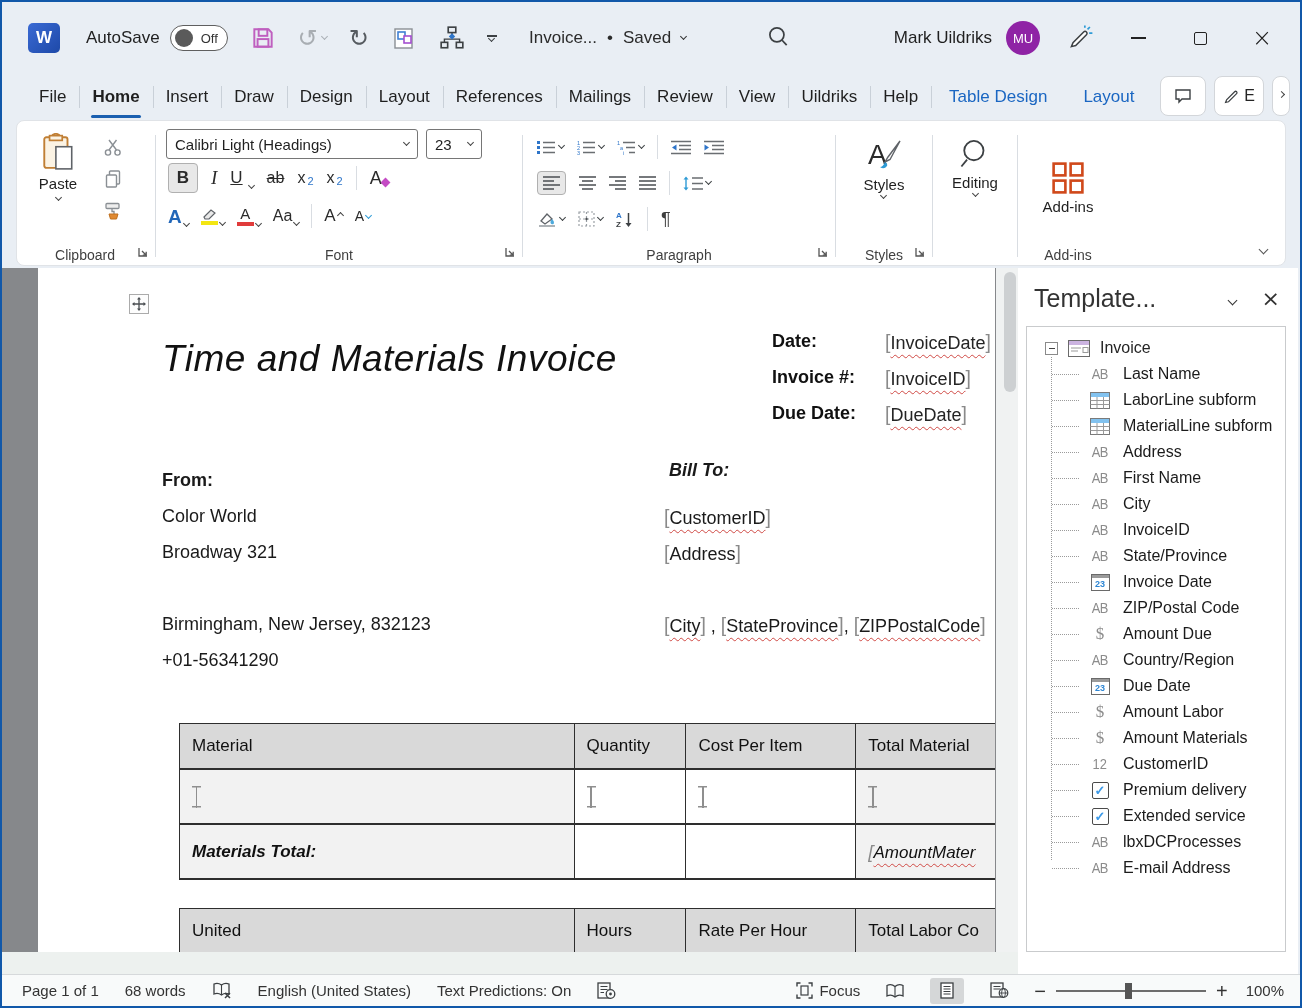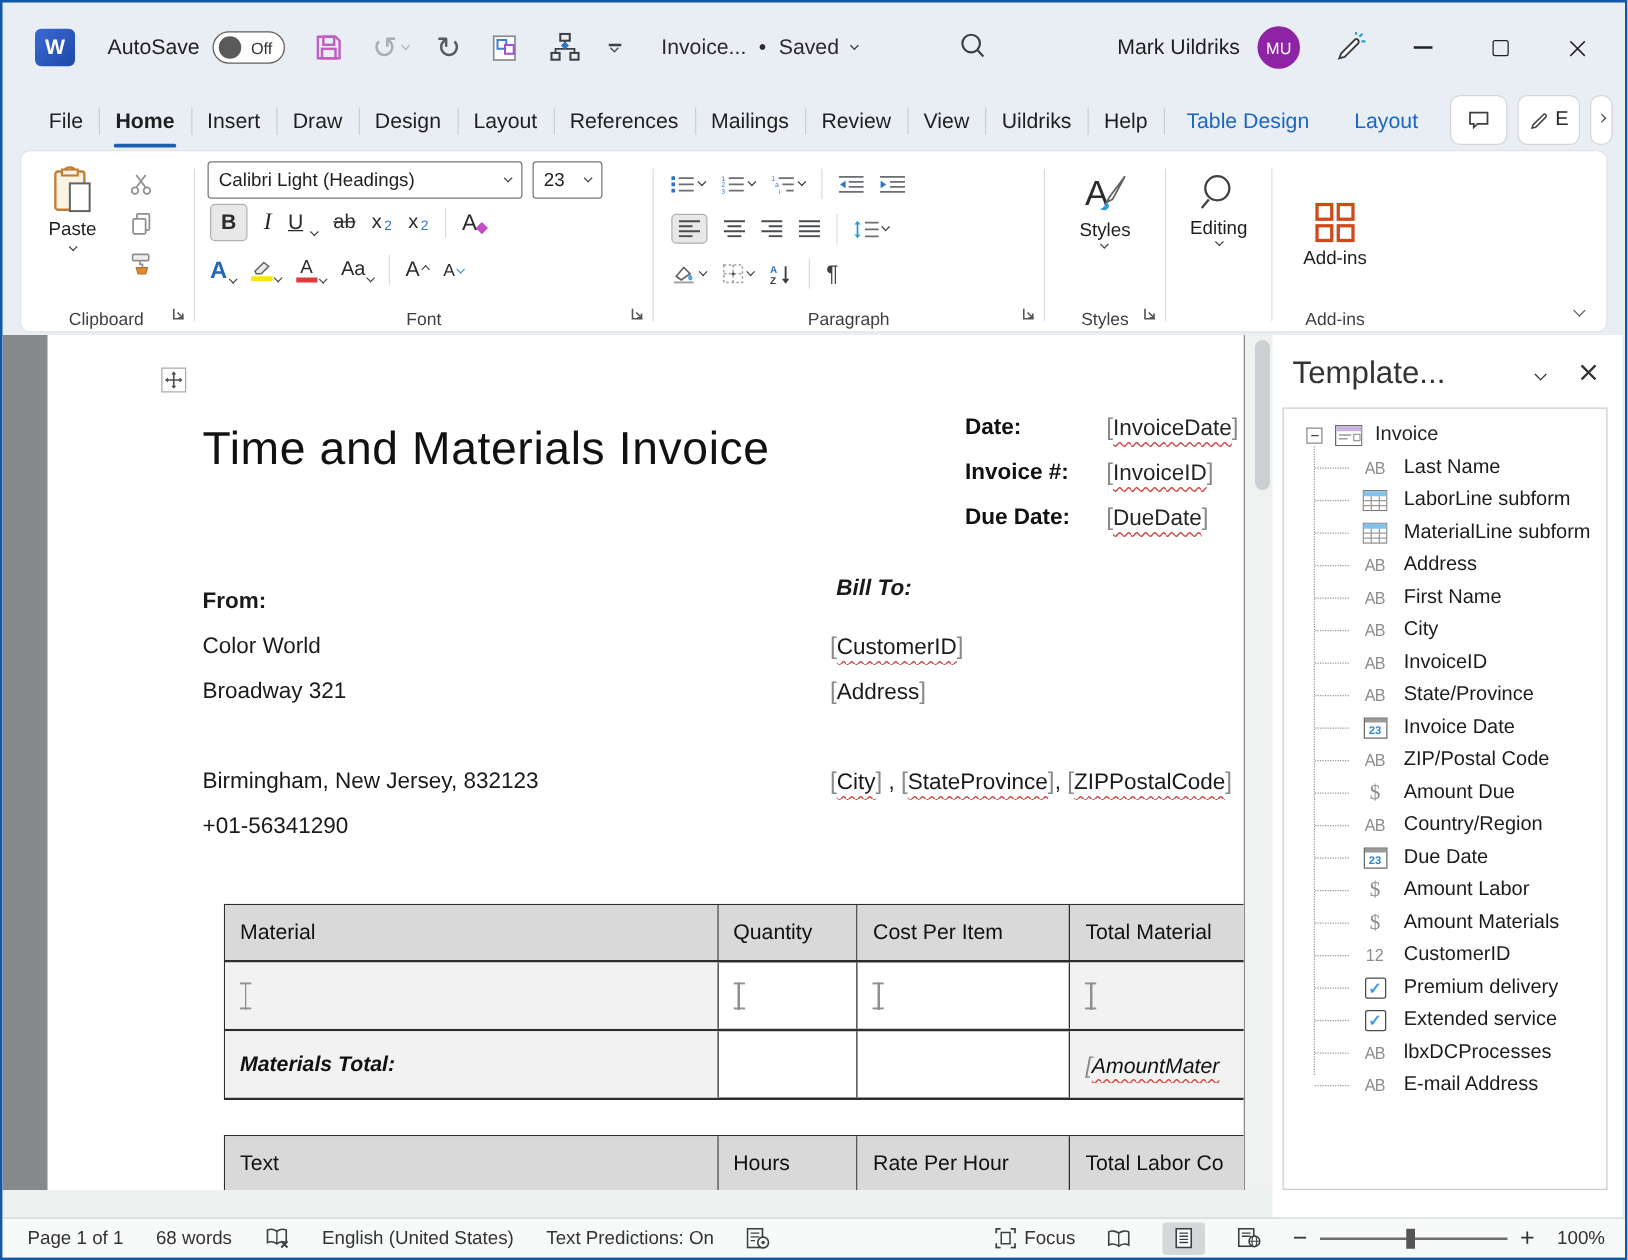--- a/index.html
+++ b/index.html
@@ -109,21 +109,21 @@
 
   
   .docarea { position:absolute; left:0px; top:266px; width:1022px; bottom:32px; background:#86888b; }
   .page { position:absolute; left:36px; top:0; width:957px; bottom:22px; background:#fff; overflow:hidden; }
   .vscroll { position:absolute; right:0; top:0; width:28px; bottom:22px; background:#f0f2f2; }
   .vscroll .thumb { position:absolute; left:8px; top:4px; width:12px; height:120px; border-radius:6px; background:#cdd0d2; }
   .hscroll { position:absolute; left:0; right:0; bottom:0; height:22px; background:#edf1ef; }
 
   .movehandle { position:absolute; left:91px; top:26px; width:20px; height:20px; background:#fdfdfd;
                 border:1px solid #ababab; display:flex; align-items:center; justify-content:center; }
-  .doc-title { position:absolute; left:124px; top:70px; font-size:37px; color:#111; letter-spacing:0.5px; }
+  .doc-title { position:absolute; left:124px; top:70px; font-size:37px; color:#111; letter-spacing:0.5px;font-style:italic; }
 
   .meta-row { position:absolute; left:734px; display:flex; font-size:18px; }
   .meta-row .lab { font-weight:bold; width:113px; color:#111; }
   .docline { position:absolute; font-size:18px; color:#1a1a1a; }
   .b { font-weight:bold; }
 
   .cc { white-space:nowrap; }
   .cc .br { color:#8a8a8a; font-size:1.08em; }
   .sq { text-decoration-line:underline; text-decoration-style:wavy; text-decoration-color:#d04a45;
         text-decoration-thickness:1px; text-underline-offset:5px; }
@@ -660,21 +660,21 @@
             <div class="tcell c4 shade">
               <span class="cc it"><span class="br">[</span><span class="sq">AmountMater</span></span>
             </div>
           </div>
         </div>
       </div>
 
       <div class="wtable" style="top:640px;">
         <div class="ttrack">
           <div class="trow hrow" id="labor-head">
-              <div class="tcell c1">Text</div>
+              <div class="tcell c1">United</div>
               <div class="tcell c2">Hours</div>
               <div class="tcell c3">Rate Per Hour</div>
               <div class="tcell c4">Total Labor Co</div>
             </div>
         </div>
       </div>
 
     </div>
     <div class="vscroll">
       <div class="thumb"></div>

